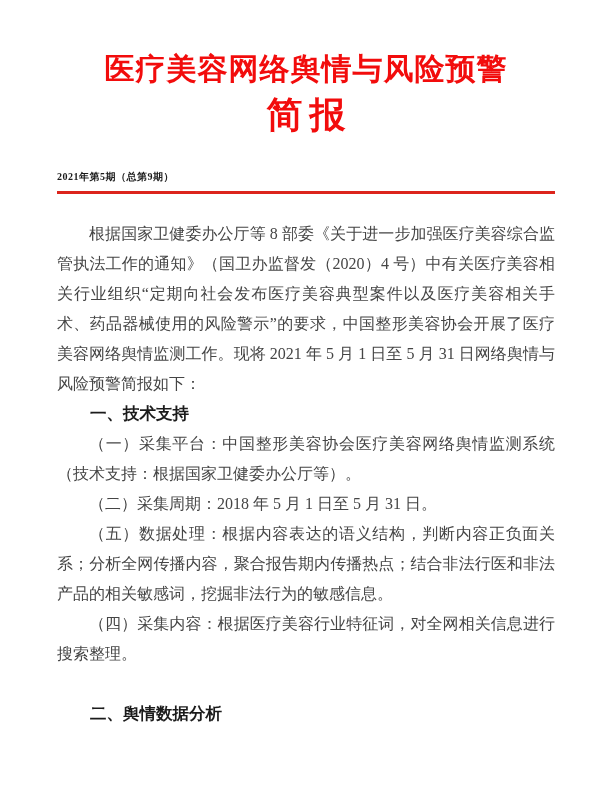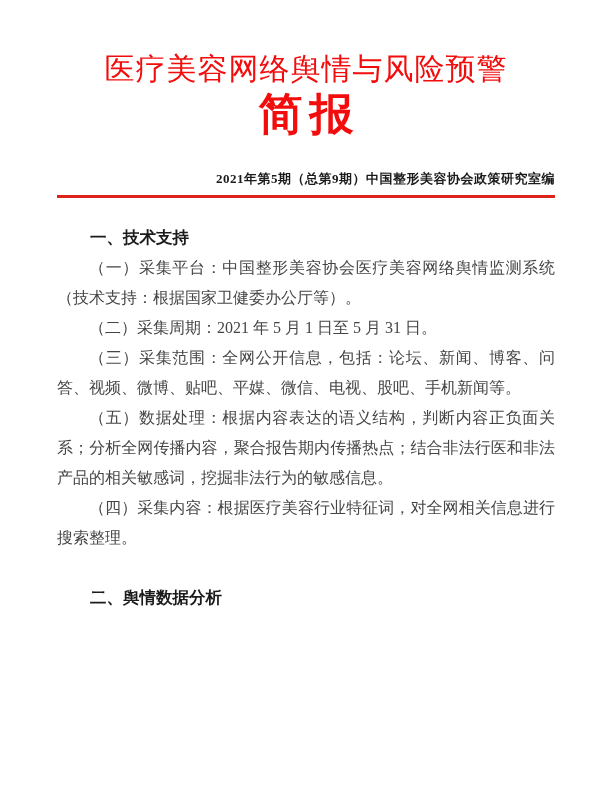--- a/index.html
+++ b/index.html
@@ -19,39 +19,39 @@
   .page{
     width:600px;
     min-height:786px;
     background:#ffffff;
     padding:50px 45px 20px 57px;
   }
   .masthead{text-align:center;}
   .masthead .title-main{
     color:var(--title-red,#f20c0c);
     font-size:30px;
-    font-weight:normal;
+    font-weight:bold;
     line-height:38px;
     letter-spacing:1px;
   }
   .masthead .title-sub{
     color:var(--title-red,#f20c0c);
-    font-size:44px;
+    font-size:36px;
     font-weight:bold;
     line-height:46px;
     letter-spacing:7px;
     text-indent:7px; 
     margin-top:4px;
   }
   .issue-row{
     display:flex;
-    justify-content:flex-end;
+    justify-content:flex-start;
     align-items:baseline;
     margin-top:32px;
-    font-size:13px;
+    font-size:10px;
     font-weight:bold;
     color:var(--head-ink,#1b1b1b);
     letter-spacing:0.5px;
   }
   .red-rule{
     margin-top:7px;
     height:3px;
     background:var(--rule-red,#dc241c);
     border:none;
   }
@@ -81,32 +81,31 @@
 
 <div class="page">
 
   <header class="masthead">
     <div class="title-main">医疗美容网络舆情与风险预警</div>
     <div class="title-sub">简报</div>
   </header>
 
   <div class="issue-row">
     <span>2021年第5期（总第9期）</span>
-    <span>中国整形美容协会政策研究室编</span>
   </div>
 
   <div class="red-rule"></div>
 
   <main class="doc-body">
 
+    <p>根据国家卫健委办公厅等 8 部委《关于进一步加强医疗美容综合监管执法工作的通知》（国卫办监督发（2020）4 号）中有关医疗美容相关行业组织“定期向社会发布医疗美容典型案件以及医疗美容相关手术、药品器械使用的风险警示”的要求，中国整形美容协会开展了医疗美容网络舆情监测工作。现将 2021 年 5 月 1 日至 5 月 31 日网络舆情与风险预警简报如下：</p>
 
     <p class="section-heading">一、技术支持</p>
 
     <p>（一）采集平台：中国整形美容协会医疗美容网络舆情监测系统（技术支持：根据国家卫健委办公厅等）。</p>
-    <p>（二）采集周期：2021 年 5 月 1 日至 5 月 31 日。</p>
-    <p>（三）采集范围：全网公开信息，包括：论坛、新闻、博客、问答、视频、微博、贴吧、平媒、微信、电视、股吧、手机新闻等。</p>
+    <p>（二）采集周期：2018 年 5 月 1 日至 5 月 31 日。</p>
     <p>（五）数据处理：根据内容表达的语义结构，判断内容正负面关系；分析全网传播内容，聚合报告期内传播热点；结合非法行医和非法产品的相关敏感词，挖掘非法行为的敏感信息。</p>
     <p>（四）采集内容：根据医疗美容行业特征词，对全网相关信息进行搜索整理。</p>
 
     <p class="section-heading gap-above">二、舆情数据分析</p>
 
   </main>
 </div>
 
 </body></html>

